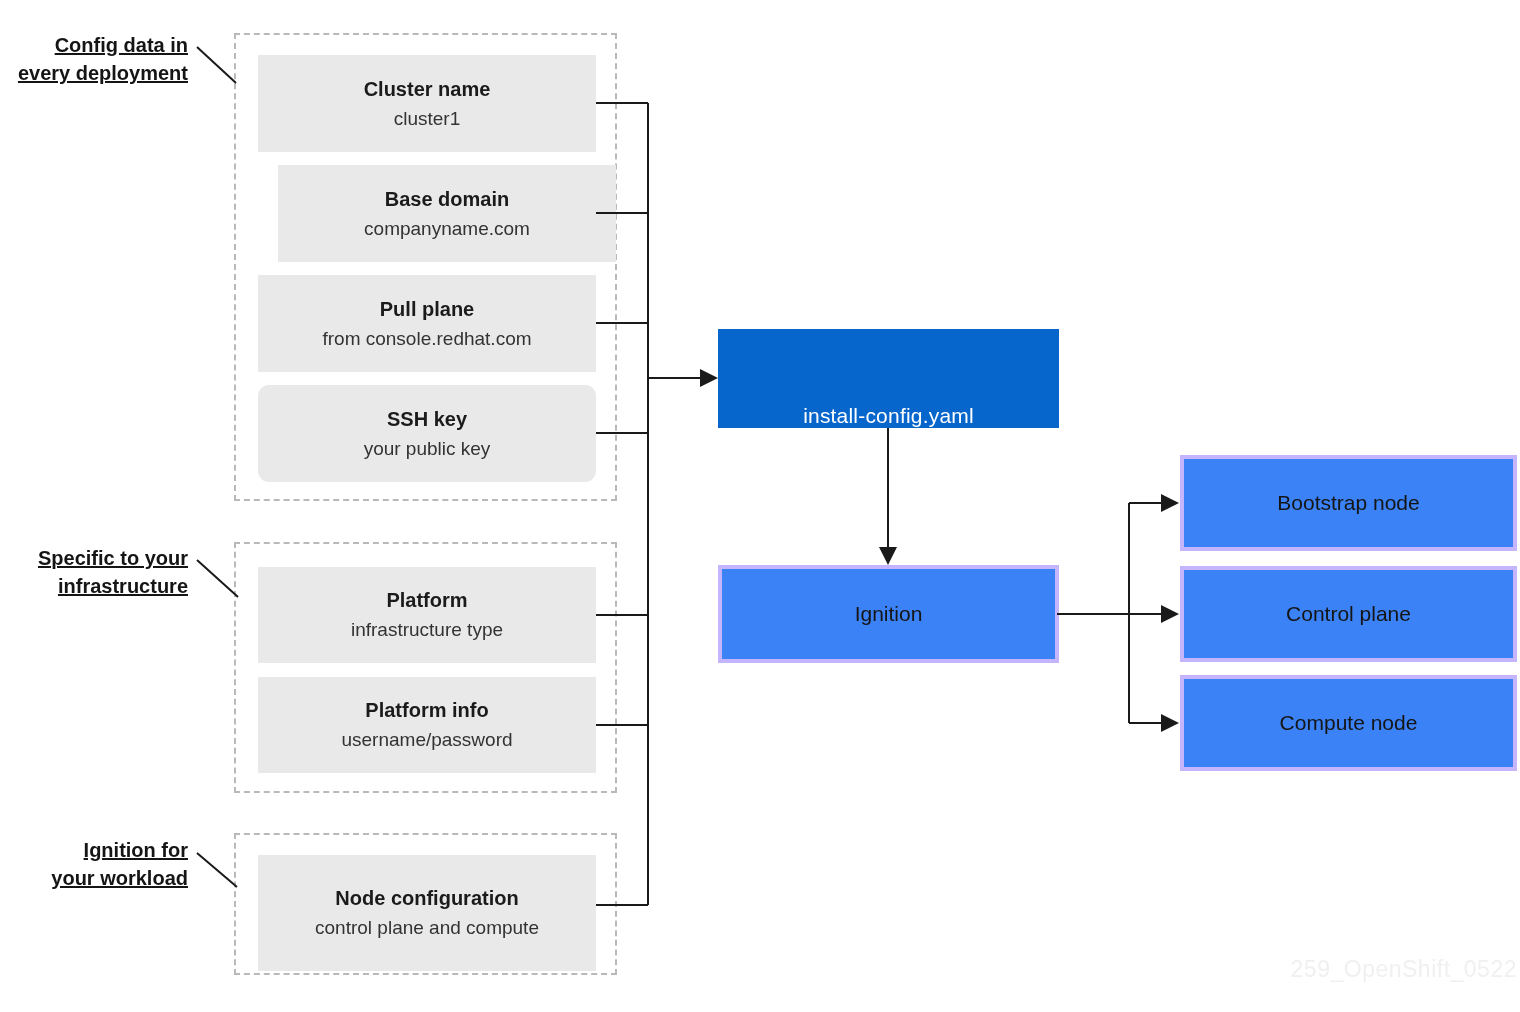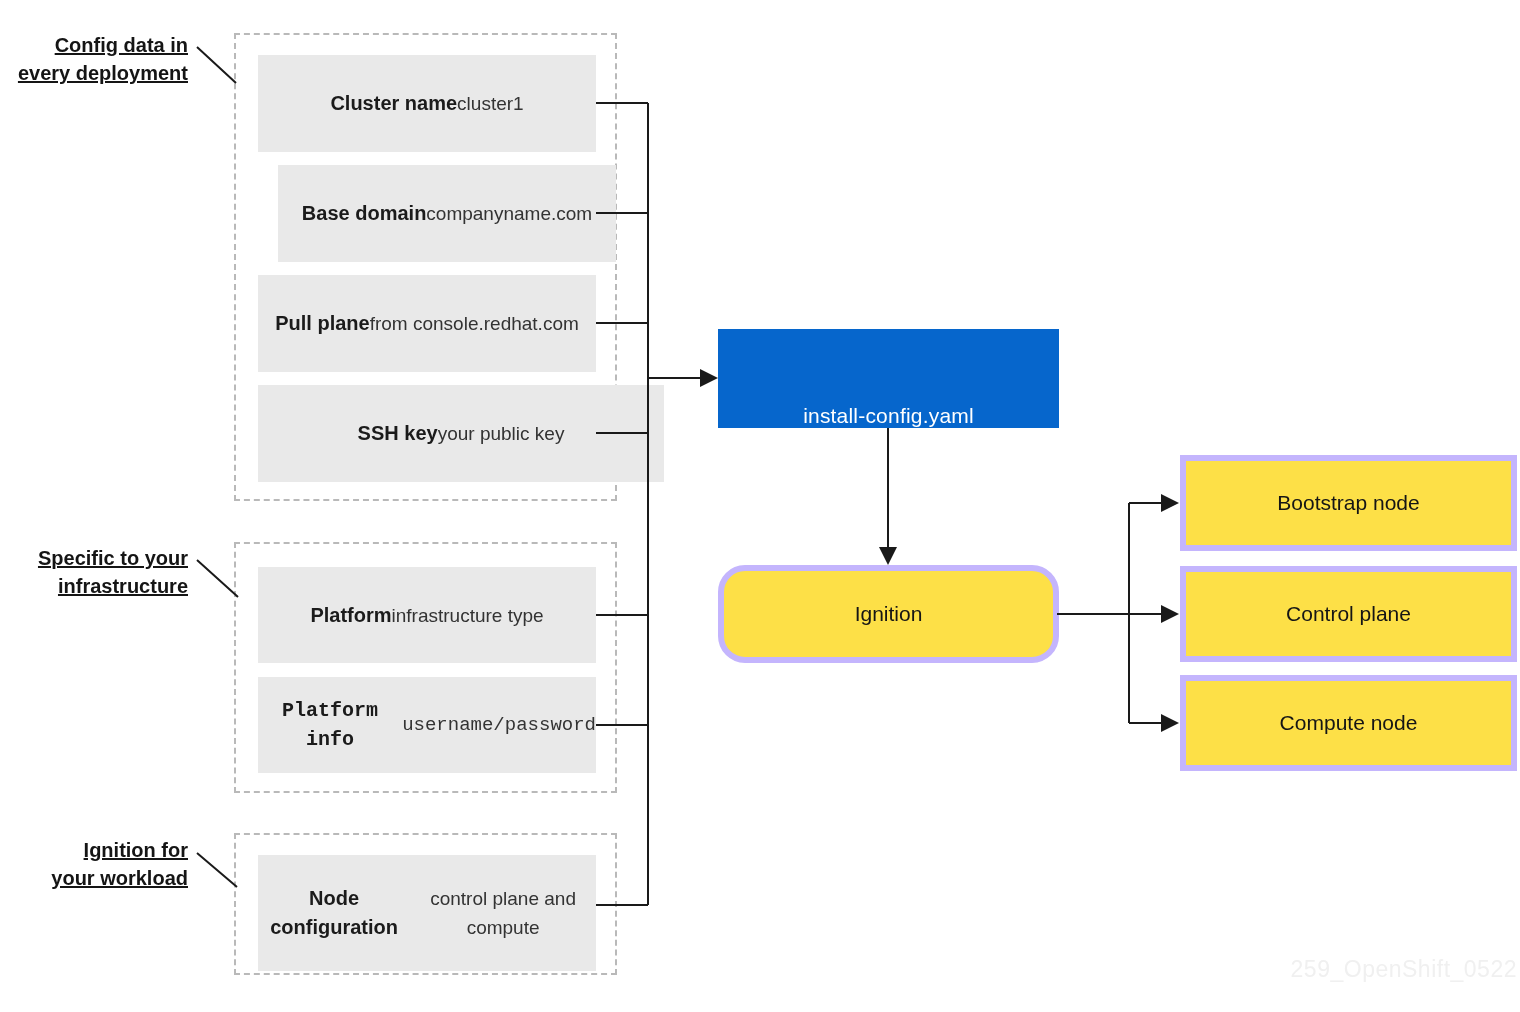--- a/index.html
+++ b/index.html
@@ -22,20 +22,21 @@
     position: absolute;
     border: 2px dashed #b9b9b9;
     box-sizing: border-box;
     background: transparent;
     z-index: 1;
   }
   .gbox {
     position: absolute;
     background: #e9e9e9;
     display: flex;
+    flex-direction: column;
     align-items: center;
     justify-content: center;
     text-align: center;
     z-index: 2;
   }
   .gtitle {
     font-weight: bold;
     font-size: 20px;
     line-height: 29px;
     color: #1b1b1b;
@@ -63,22 +64,22 @@
     color: #ffffff;
     display: flex;
     align-items: flex-end;
     justify-content: center;
     font-size: 21px;
     letter-spacing: 0.2px;
     z-index: 2;
   }
   .outline-box {
     position: absolute;
-    background: #fde047;
-    border: 6px solid #c4b5fd;
+    background: #3b82f6;
+    border: 4px solid #c4b5fd;
     box-sizing: border-box;
     display: flex;
     align-items: center;
     justify-content: center;
     font-size: 21px;
     color: #151515;
     z-index: 2;
   }
   .watermark {
     position: absolute;
@@ -117,43 +118,43 @@
     <div class="gsub">cluster1</div>
   </div>
   <div class="gbox" style="left:258px; top:165px; width:338px; height:97px;margin-left:20px;">
     <div class="gtitle">Base domain</div>
     <div class="gsub">companyname.com</div>
   </div>
   <div class="gbox" style="left:258px; top:275px; width:338px; height:97px;">
     <div class="gtitle">Pull plane</div>
     <div class="gsub">from console.redhat.com</div>
   </div>
-  <div class="gbox" style="left:258px; top:385px; width:406px; height:97px;">
+  <div class="gbox" style="left:258px; top:385px; width:338px; height:97px;border-radius:11px;">
     <div class="gtitle">SSH key</div>
     <div class="gsub">your public key</div>
   </div>
 
   <div class="gbox" style="left:258px; top:567px; width:338px; height:96px;">
     <div class="gtitle">Platform</div>
     <div class="gsub">infrastructure type</div>
   </div>
-  <div class="gbox" style="left:258px; top:677px; width:338px; height:96px;font-family:Liberation Mono, monospace;">
+  <div class="gbox" style="left:258px; top:677px; width:338px; height:96px;">
     <div class="gtitle">Platform info</div>
     <div class="gsub">username/password</div>
   </div>
 
   <div class="gbox" style="left:258px; top:855px; width:338px; height:116px;">
     <div class="gtitle">Node configuration</div>
     <div class="gsub">control plane and compute</div>
   </div>
 
   <div class="blue-box" style="left:718px; top:329px; width:341px; height:99px;">
     <span>install-config.yaml</span>
   </div>
-  <div class="outline-box" style="left:718px; top:565px; width:341px; height:98px;border-radius:27px;">
+  <div class="outline-box" style="left:718px; top:565px; width:341px; height:98px;">
     <span>Ignition</span>
   </div>
 
   <div class="outline-box" style="left:1180px; top:455px; width:337px; height:96px;">
     <span>Bootstrap node</span>
   </div>
   <div class="outline-box" style="left:1180px; top:566px; width:337px; height:96px;">
     <span>Control plane</span>
   </div>
   <div class="outline-box" style="left:1180px; top:675px; width:337px; height:96px;">

